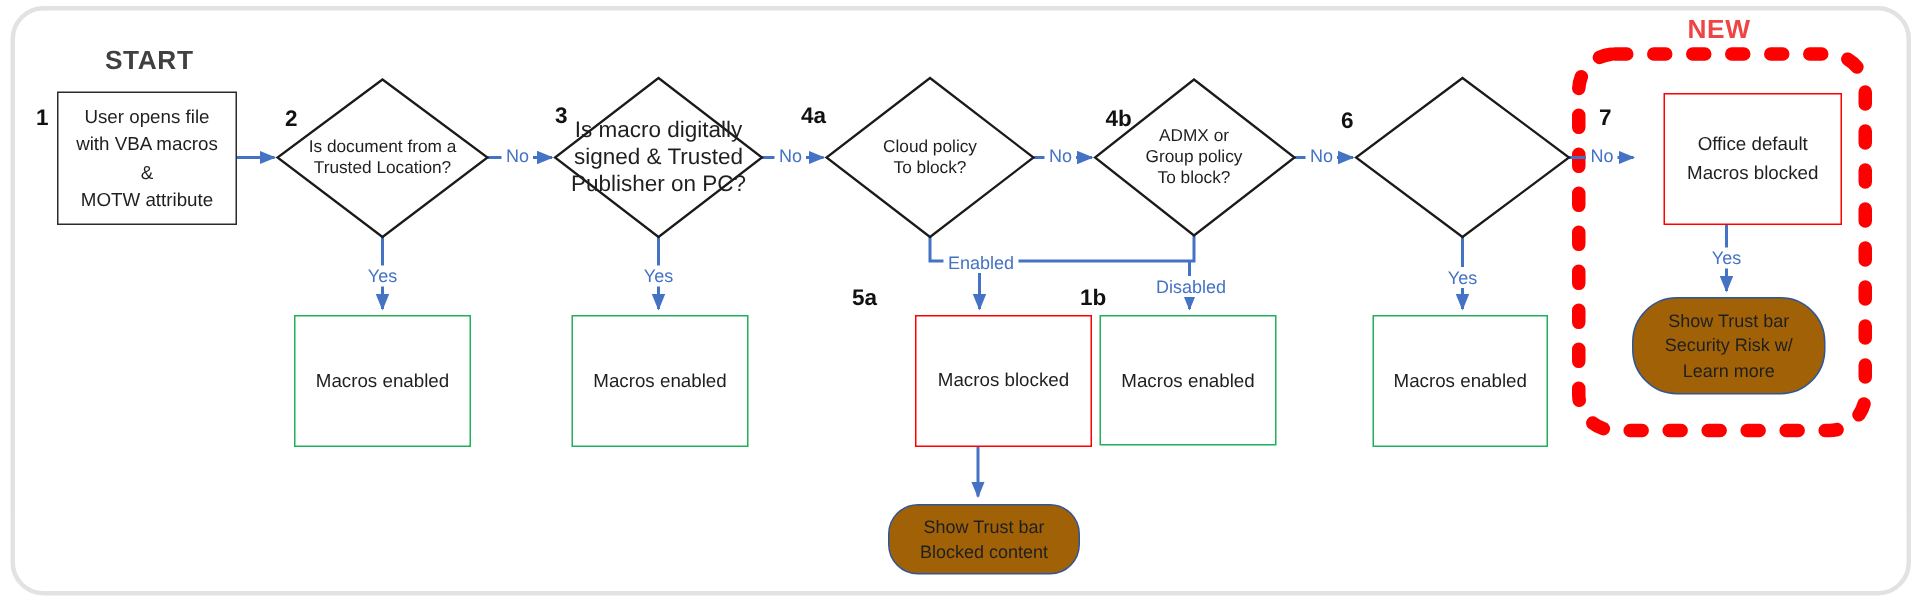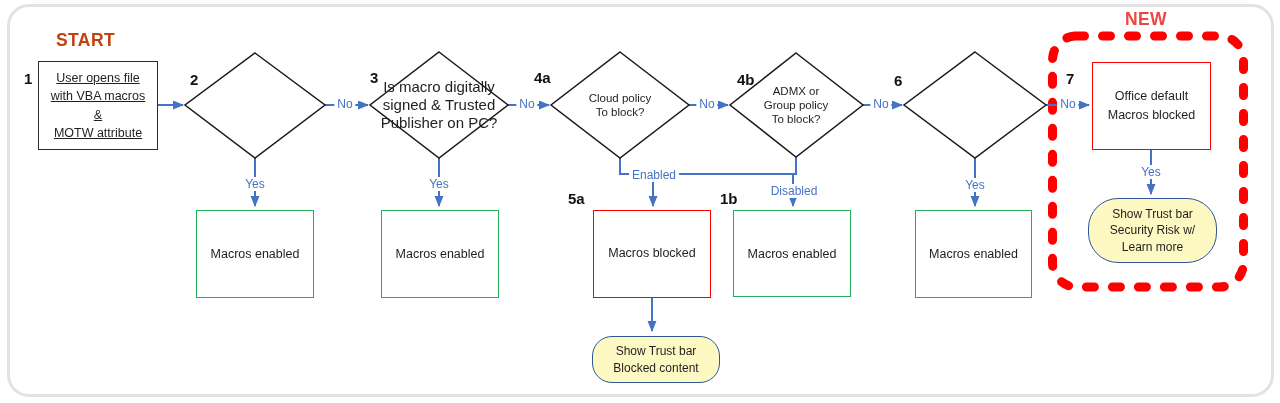--- a/index.html
+++ b/index.html
@@ -2,33 +2,33 @@
 <html><head>
 <meta charset="utf-8">
 <style>
   html,body{margin:0;padding:0;background:#fff;}
   .stage{position:relative;width:1280px;height:403px;background:#fff;overflow:hidden;
          font-family:"Liberation Sans","DejaVu Sans",sans-serif;color:#1f1f1f;}
   .outer-border{position:absolute;left:7px;top:4px;right:6px;bottom:6px;
                 border:3px solid #e2e2e2;border-radius:22px;}
   .layer{position:absolute;left:0;top:0;}
   .title{position:absolute;font-weight:bold;font-size:17.5px;letter-spacing:.4px;}
-  .title-start{left:56px;top:30px;color:#c2410c;}
+  .title-start{left:70px;top:30px;color:#404040;}
   .title-new{left:1120px;top:9px;color:#ef4444;width:52px;text-align:center;}
   .stepnum{position:absolute;font-weight:bold;font-size:15px;color:#111;line-height:1;}
   .nodebox{position:absolute;display:flex;align-items:center;justify-content:center;
            text-align:center;white-space:pre-line;background:#fff;box-sizing:border-box;}
   .proc{border:1.5px solid #2b2b2b;font-size:12.5px;line-height:1.45;}
-  .redbox{border:1.3px solid #FF0000;font-size:12.5px;line-height:1.55;}
+  .redbox{border:1.3px solid #FF0000;font-size:12.5px;line-height:1.55;margin-left:17px;}
   .greenbox{border:1.3px solid #21B059;font-size:12.5px;text-align:center;}
   .dlabel{position:absolute;display:flex;align-items:center;justify-content:center;
           text-align:center;white-space:pre-line;font-size:11.5px;line-height:1.22;}
   .dlabel.small{font-size:15px;}
   .capsule{position:absolute;display:flex;align-items:center;justify-content:center;
-           text-align:center;white-space:pre-line;background:#fef9c3;
+           text-align:center;white-space:pre-line;background:#a16207;
            border:1.6px solid #2F5597;font-size:12px;line-height:1.35;box-sizing:border-box;}
   .edge{position:absolute;transform:translate(-50%,-50%);color:#4472C4;font-size:12px;
         line-height:1;background:#fff;padding:1px 3px;white-space:nowrap;}
 </style>
 </head>
 <body>
 
 <div class="stage">
   <div class="outer-border"></div>
 
@@ -73,27 +73,29 @@
   <div class="stepnum" style="left:24px;top:71px;">1</div>
   <div class="stepnum" style="left:190px;top:72px;">2</div>
   <div class="stepnum" style="left:370px;top:70px;">3</div>
   <div class="stepnum" style="left:534px;top:70px;">4a</div>
   <div class="stepnum" style="left:720px;top:72px;margin-left:17px;">4b</div>
   <div class="stepnum" style="left:568px;top:191px;">5a</div>
   <div class="stepnum" style="left:720px;top:191px;">1b</div>
   <div class="stepnum" style="left:894px;top:73px;">6</div>
   <div class="stepnum" style="left:1066px;top:71px;">7</div>
 
-  <div class="nodebox proc" style="left:38px;top:61px;width:120px;height:89px;text-decoration:underline;">User opens file
+  <div class="nodebox proc" style="left:38px;top:61px;width:120px;height:89px;">User opens file
 with VBA macros
 &amp;
 MOTW attribute</div>
   <div class="nodebox redbox" style="left:1092px;top:62px;width:119px;height:88px;">Office default
 Macros blocked</div>
 
+  <div class="dlabel" style="left:190px;top:81px;width:130px;height:48px;">Is document from a
+Trusted Location?</div>
   <div class="dlabel small" style="left:374px;top:78px;width:130px;height:54px;">Is macro digitally
 signed &amp; Trusted
 Publisher on PC?</div>
   <div class="dlabel" style="left:555px;top:81px;width:130px;height:48px;">Cloud policy
 To block?</div>
   <div class="dlabel" style="left:731px;top:78px;width:130px;height:54px;">ADMX or
 Group policy
 To block?</div>
 
   <div class="nodebox greenbox" style="left:196px;top:210px;width:118px;height:88px;">Macros enabled</div>

